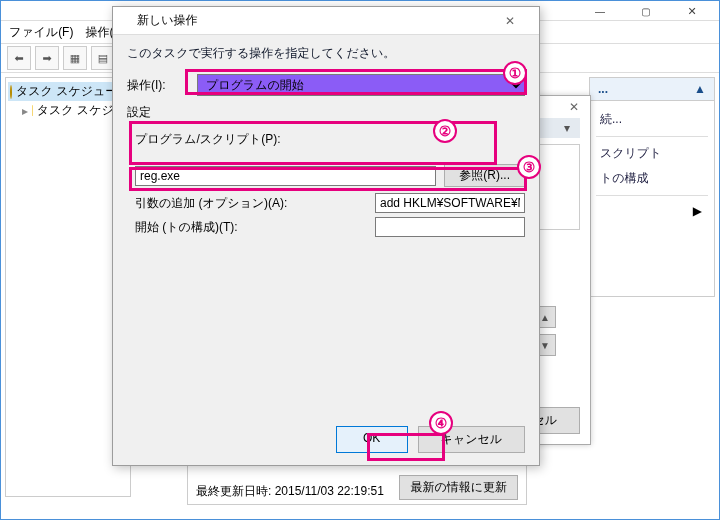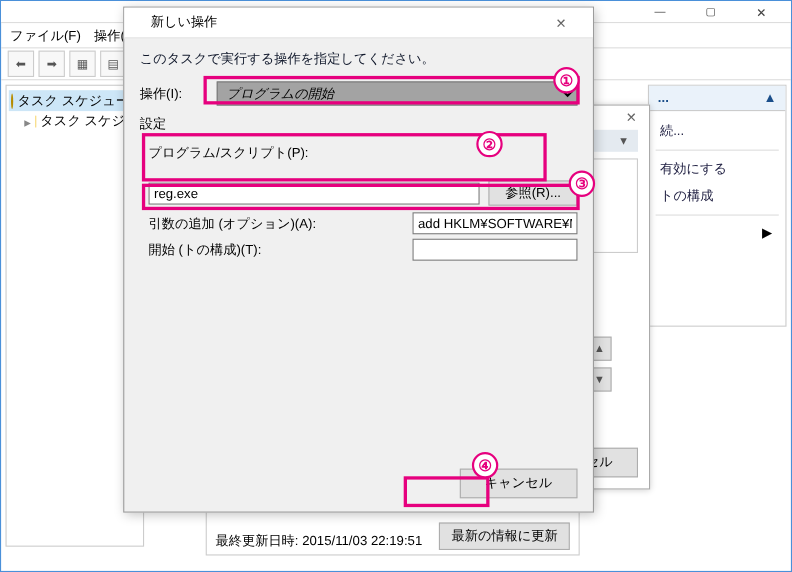--- a/index.html
+++ b/index.html
@@ -45,21 +45,21 @@
   .status-box { position:absolute; left:186px; bottom:14px; width:340px; height:46px; border:1px solid #ccc; background:#fff; display:flex; align-items:flex-end; justify-content:space-between; padding:4px 8px; }
   .status-btn { border:1px solid #adadad; background:#e1e1e1; padding:3px 10px; }
 
   
   .dlg { position:absolute; left:112px; top:6px; width:428px; height:460px; background:#f0f0f0; border:1px solid #9c9c9c; box-shadow:2px 2px 10px rgba(0,0,0,0.25); }
   .dlg-titlebar { height:28px; background:#fff; display:flex; align-items:center; padding:0 24px; justify-content:space-between; border-bottom:1px solid #ddd;}
   .dlg-body { padding:10px 14px 0 14px; }
   .dlg-instr { color:#0f172a; margin-bottom:12px; }
   .form-row { display:flex; align-items:center; margin-bottom:8px; }
   .form-label { width:70px; }
-  select.action-sel { flex:1; height:22px; border:1px solid #7a7a7a; background:#a3a3a3; padding:0 4px;font-style:italic; }
+  select.action-sel { flex:1; height:22px; border:1px solid #7a7a7a; background:#8b5cf6; padding:0 4px; }
   .settings-hdr { margin:2px 0 4px 0; }
   .group { padding:2px 0 0 0; }
   input.txt { height:20px; border:1px solid #7a7a7a; background:#fff; padding:0 4px; }
   .program-row { display:flex; align-items:center; gap:8px; margin-bottom:6px;margin-top:16px;}
   .program-row input { flex:1; }
   .browse-btn { border:1px solid #adadad; background:#e1e1e1; padding:2px 14px; white-space:nowrap;}
   .arg-row { display:flex; align-items:center; margin:4px 0; }
   .arg-row .lab { flex:1; }
   .arg-row input { width:150px; }
   .dlg-buttons { position:absolute; right:14px; bottom:12px; display:flex; gap:10px; }
@@ -108,21 +108,21 @@
     </div>
 
     <div class="right-pane">
       <div class="right-header">
         <span>...</span>
         <span style="color:#1a4e8a;">▲</span>
       </div>
       <div class="right-items">
         <div class="right-item">続...</div>
         <div class="right-sep"></div>
-        <div class="right-item">有効にする</div>
+        <div class="right-item">スクリプト</div>
         <div class="right-item">トの構成</div>
         <div class="right-sep"></div>
         <div class="right-arrow">▶</div>
       </div>
     </div>
 
     <div class="mid-dialog">
       <div class="mid-close">✕</div>
       <div class="mid-top">
         <div class="mid-row">
@@ -175,20 +175,21 @@
         </div>
 
         <div class="arg-row" style="padding-left:8px;">
           <span class="lab">開始 (トの構成)(T):</span>
           <input class="txt" type="text" value="" style="">
         </div>
       </div>
     </div>
 
     <div class="dlg-buttons">
+      <div class="btn primary">OK</div>
       <div class="btn">キャンセル</div>
     </div>
 
     <div class="hl" style="left:72px; top:62px; width:342px; height:26px;"></div>
 
     <div class="hl" style="left:16px; top:114px; width:368px; height:44px;"></div>
 
     <div class="hl" style="left:16px; top:160px; width:398px; height:24px;"></div>
 
     <div class="hl" style="left:254px; top:426px; width:78px; height:28px;"></div>

